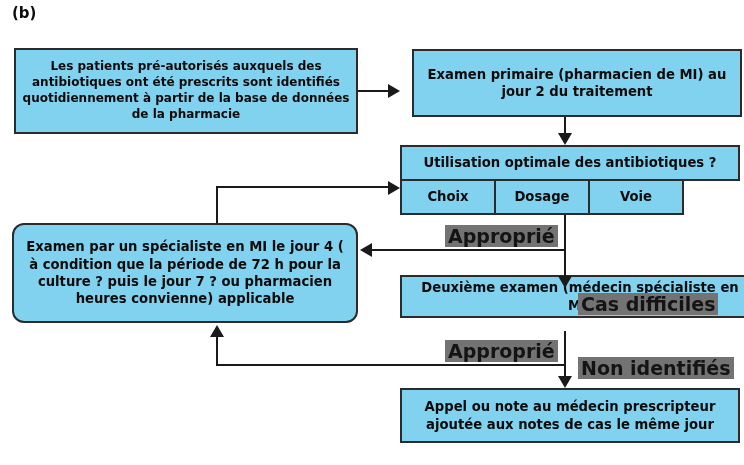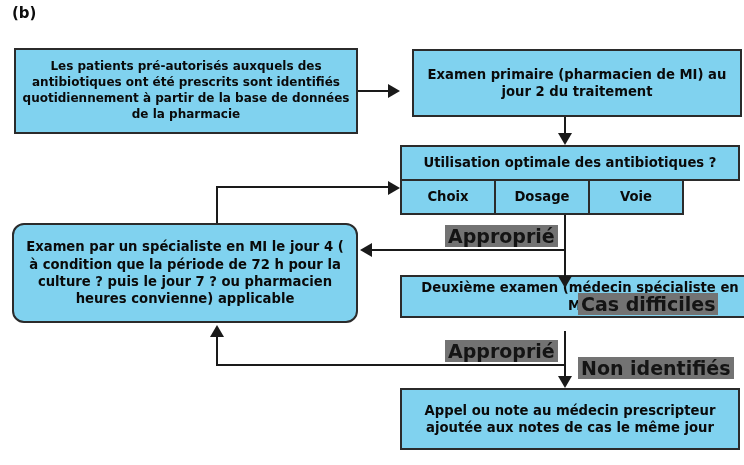--- a/index.html
+++ b/index.html
@@ -81,21 +81,21 @@
   #node-specialist-review {
     left: 12px; top: 223px; width: 346px; height: 100px;
     font-size: 13.2px;
     border-radius: 12px;
   }
   #node-second-review {
     left: 400px; top: 275px; width: 360px; height: 43px;
     font-size: 13.2px;
   }
   #node-physician-note {
-    left: 400px; top: 388px; width: 340px; height: 62px;
+    left: 400px; top: 388px; width: 340px; height: 55px;
     font-size: 13.2px;
   }
 
   
   .ln {
     position: absolute;
     background: #1a1a1a;
   }
   .ln.h { height: 2px; }
   .ln.v { width: 2px; }

